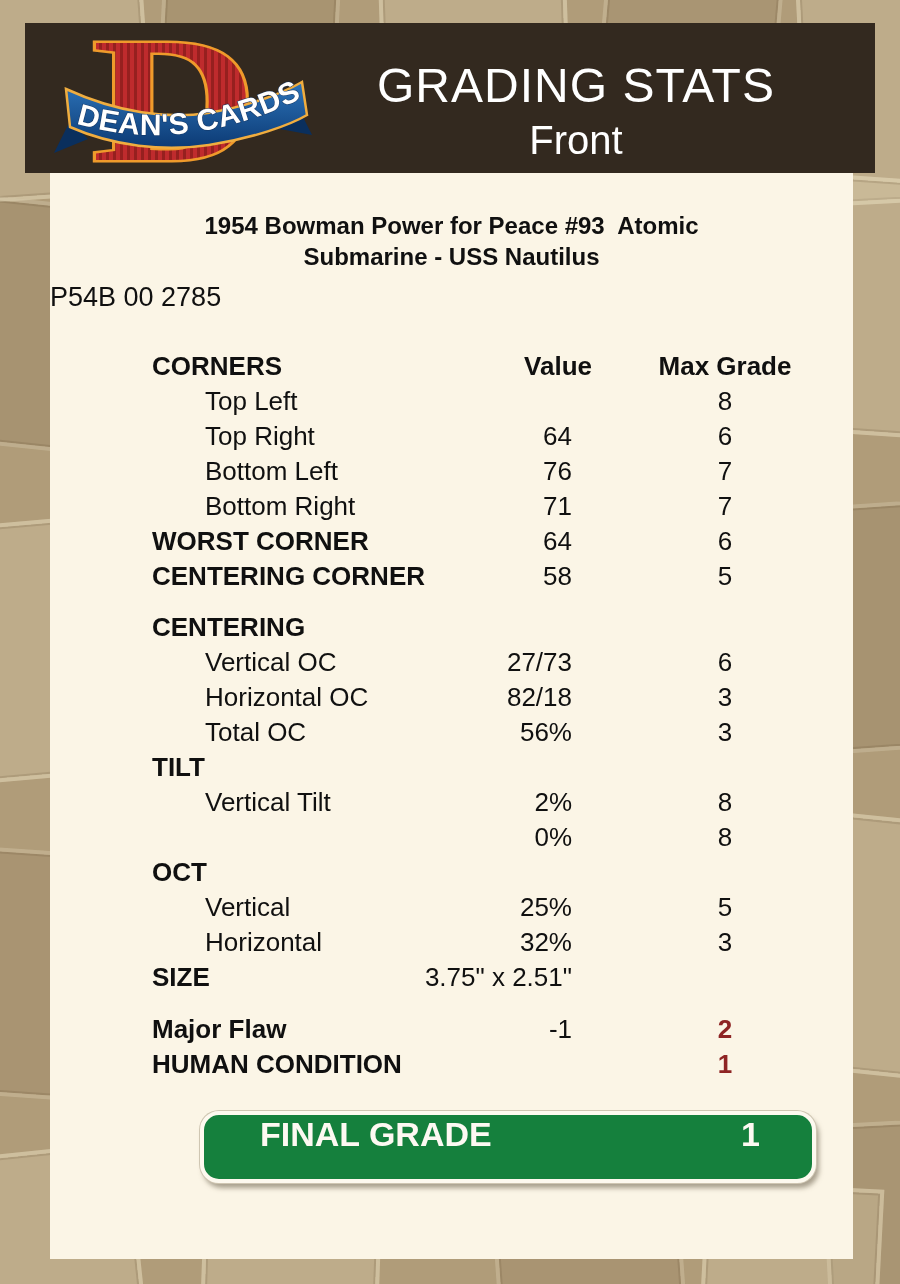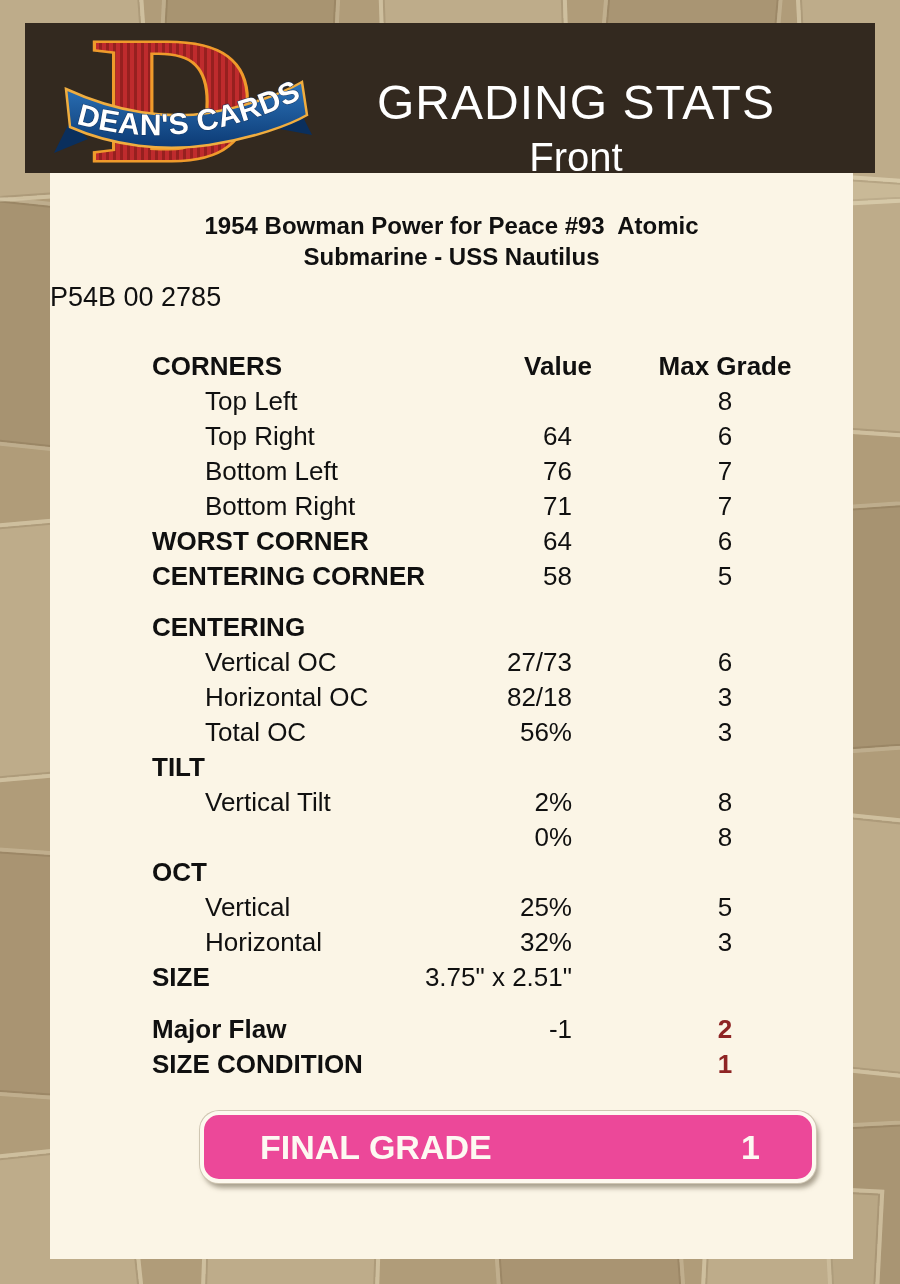--- a/index.html
+++ b/index.html
@@ -31,21 +31,21 @@
   .bgc:nth-child(16){left:700px;top:1185px;width:170px;height:240px;transform:rotate(3deg);}
 
   
   .topbar{
     position:absolute;left:25px;top:23px;width:850px;height:150px;
     background:#33291f;z-index:2;
   }
   .logo-svg{position:absolute;left:25px;top:6px;width:265px;height:138px;}
   .header-titles{
     position:absolute;left:330px;top:0;width:442px;height:150px;
-    box-sizing:border-box;padding-top:52px;text-align:center;color:#ffffff;
+    box-sizing:border-box;padding-top:35px;text-align:center;color:#ffffff;
   }
   .header-title{font-size:48px;line-height:56px;font-weight:normal;letter-spacing:1px;}
   .header-subtitle{font-size:40px;line-height:52px;}
 
   
   .panel{
     position:absolute;left:50px;top:173px;width:803px;height:1086px;
     background:#fbf5e6;z-index:1;
   }
   .card-title{
@@ -67,23 +67,23 @@
   .row.ind .lbl{left:155px;}
   .row.bold .lbl,.row.head .lbl,.row.head .val,.row.head .max{font-weight:bold;}
   .val{position:absolute;left:240px;width:282px;text-align:right;white-space:nowrap;}
   .row.head .val{transform:translateX(20px);}
   .max{position:absolute;left:595px;width:160px;text-align:center;white-space:nowrap;}
   .max.red{color:#8e2424;font-weight:bold;}
 
   
   .final-grade{
     position:absolute;left:150px;top:938px;width:500px;height:64px;
-    box-sizing:content-box;background:#ec4899;border:4px solid #fdf9ef;border-radius:19px;
+    box-sizing:content-box;background:#15803d;border:4px solid #fdf9ef;border-radius:19px;
     box-shadow:0 0 0 1px #cfc6b2, 3px 5px 5px rgba(100,90,70,0.55);
-    display:flex;align-items:center;justify-content:space-between;
+    display:flex;justify-content:space-between;
     padding:0 52px 0 56px;color:#fdf9f2;font-weight:bold;font-size:34px;
     cursor:pointer;
   }
 </style>
 </head>
 <body>
 
 <div class="bg-collage">
   <div class="bgc"></div>
   <div class="bgc"></div>
@@ -222,21 +222,21 @@
       <span class="lbl">SIZE</span>
       <span class="val">3.75" x 2.51"</span>
       <span class="max"></span>
     </div>
     <div class="row bold gap2">
       <span class="lbl">Major Flaw</span>
       <span class="val">-1</span>
       <span class="max red">2</span>
     </div>
     <div class="row bold">
-      <span class="lbl">SIZE CONDITION</span>
+      <span class="lbl">HUMAN CONDITION</span>
       <span class="val"></span>
       <span class="max red">1</span>
     </div>
   </div>
 
   <div class="final-grade">
     <span>FINAL GRADE</span>
     <span>1</span>
   </div>
 </main>

